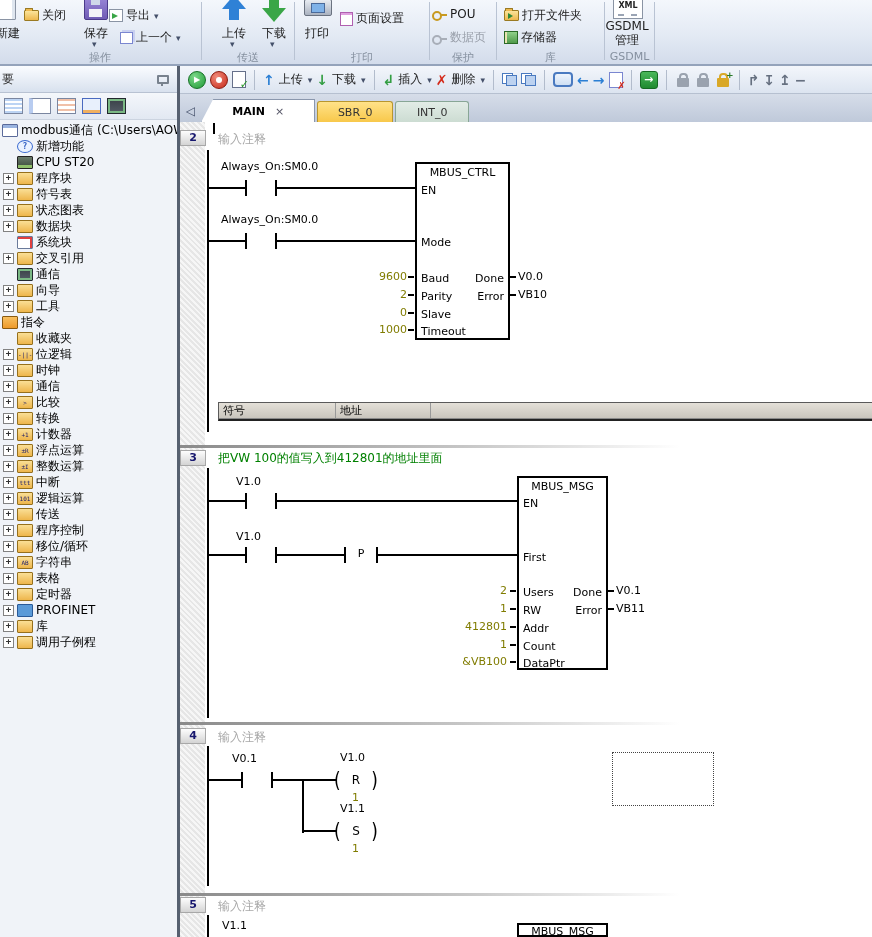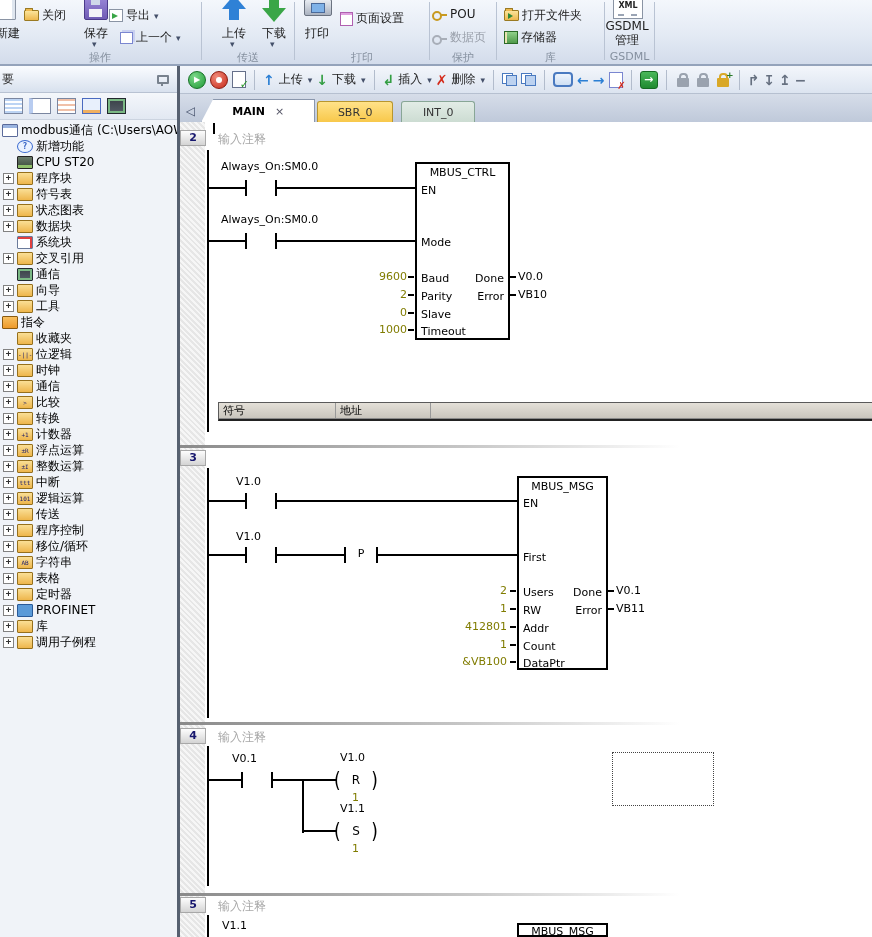--- a/index.html
+++ b/index.html
@@ -110,21 +110,21 @@
   .tabbar{position:absolute;left:180px;top:94px;width:692px;height:28px;
           background:linear-gradient(#d6dde9,#bfc9da);display:flex;align-items:flex-end}
   .tscroll{font-size:12px;color:#44506a;margin:0 6px 4px 6px}
   .tab{display:flex;align-items:center;justify-content:center;font-size:11px;color:#333}
   .tab.active{height:22px;width:112px;background:#fff;border:1px solid #8a97ad;border-bottom:none;
               clip-path:polygon(12px 0,100% 0,100% 100%,0 100%);font-weight:bold;color:#000}
   .tab.active .tclose{margin-left:10px;font-weight:normal;color:#556}
   .tab.sbr{height:20px;width:74px;background:linear-gradient(#ffe289,#f8c84a);border:1px solid #b8962e;
            border-bottom:none;border-radius:3px 3px 0 0;margin-left:2px}
   .tab.int{height:20px;width:72px;background:linear-gradient(#e2ece6,#ccdcd2);border:1px solid #88a696;
-           border-bottom:none;border-radius:3px 3px 0 0;margin-left:8px}
+           border-bottom:none;border-radius:3px 3px 0 0;margin-left:2px}
   
   .gutter{position:absolute;left:180px;top:122px;width:25px;height:815px;
           background:repeating-linear-gradient(45deg,#e6e6e6 0 2px,#f6f6f6 2px 4px)}
   .numcell{position:absolute;width:26px;height:16px;background:linear-gradient(#fdfdfd,#d4d4d4);
            border:1px solid #a8a8a8;box-sizing:border-box;font:bold 11px/14px "DejaVu Sans",sans-serif;
            color:#17176e;text-align:center}
   .cursorbar{position:absolute;left:213px;top:123px;width:2px;height:11px;background:#000}
   .rail{position:absolute;width:2px;background:#000}
   .wire{position:absolute;height:2px;background:#000}
   .cbar{position:absolute;width:2px;height:16px;background:#000}
@@ -575,20 +575,21 @@
   <div class="symtable" style="left:218px;top:402px;width:654px">
     <div class="strow shead2">
       <div class="scell" style="width:117px">符号</div>
       <div class="scell" style="width:95px">地址</div>
     </div>
   </div>
 
   <div class="netsep" style="top:445px"></div>
 
   <div class="numcell" style="left:180px;top:450px">3</div>
+  <div class="ncomment cgreen" style="left:218px;top:450px">把VW 100的值写入到412801的地址里面</div>
   <div class="rail" style="left:207px;top:468px;height:250px"></div>
   <div class="clabel" style="left:236px;top:475px">V1.0</div>
   <div class="wire" style="left:209px;top:500px;width:36px"></div>
   <div class="cbar" style="left:245px;top:493px"></div>
   <div class="cbar" style="left:275px;top:493px"></div>
   <div class="wire" style="left:277px;top:500px;width:240px"></div>
   <div class="clabel" style="left:236px;top:530px">V1.0</div>
   <div class="wire" style="left:209px;top:554px;width:36px"></div>
   <div class="cbar" style="left:245px;top:547px"></div>
   <div class="cbar" style="left:275px;top:547px"></div>

